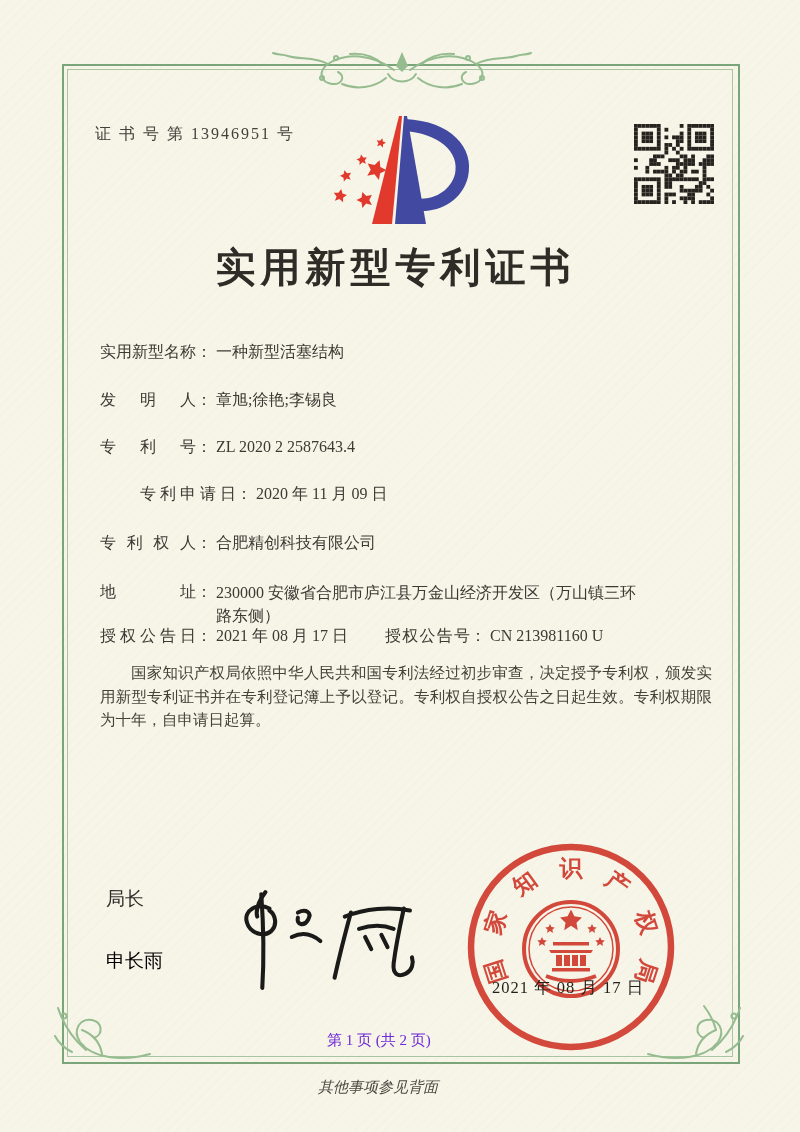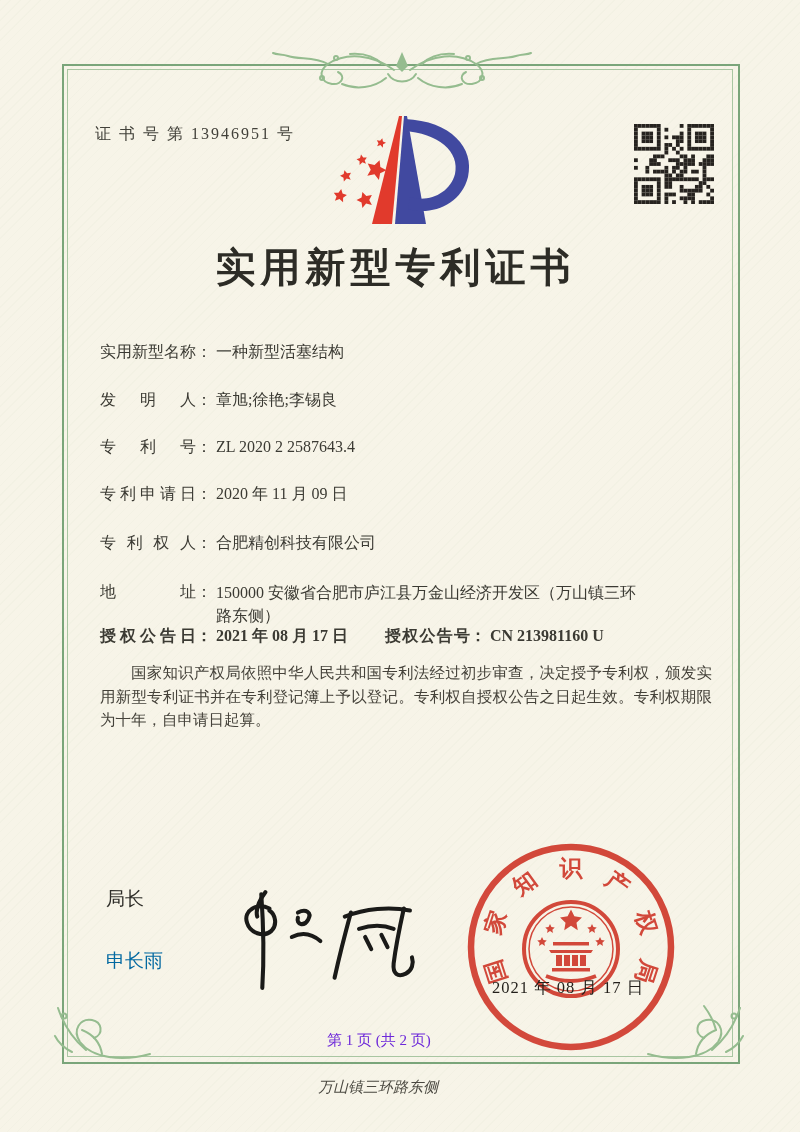--- a/index.html
+++ b/index.html
@@ -19,31 +19,31 @@
   .logo{left:328px;top:110px;width:150px;height:122px;}
   .qr{left:634px;top:124px;width:80px;height:80px;}
   .title{left:0;top:240px;width:791px;text-align:center;font-size:40px;font-weight:600;
          letter-spacing:5px;color:#2d2c26;}
   
   .row{left:100px;font-size:16px;line-height:22px;color:#3b3a33;}
   .flabel{display:inline-block;width:96px;text-align:justify;text-align-last:justify;vertical-align:top;}
   .flabel-sm{display:inline-block;width:85px;text-align:justify;text-align-last:justify;vertical-align:top;}
   .colon{display:inline-block;vertical-align:top;}
   .fvalue{display:inline-block;vertical-align:top;margin-left:4px;}
-  .r1{top:341px;} .r2{top:389px;} .r3{top:436px;} .r4{top:483px;}
-  .r5{top:532px;} .r6{top:581px;} .r7{top:625px;width:640px;font-weight:bold;}
+  .r1{top:341px;} .r2{top:389px;} .r3{top:436px;} .r4{top:483px;margin-left:40px;}
+  .r5{top:532px;} .r6{top:581px;} .r7{top:625px;width:640px;}
   .addr-value{width:432px;line-height:23px;}
   .pair2{position:absolute;left:285px;top:0;}
   
   .body-text{left:100px;top:661px;width:612px;font-size:15.5px;line-height:23.5px;
              text-align:justify;color:#45423a;}
   .body-text p{margin:0;text-indent:2em;}
   
   .signoff-title{left:106px;top:886px;font-size:19px;font-family:"Liberation Sans","DejaVu Sans",sans-serif;color:#2e2d28;}
-  .signoff-name{left:106px;top:948px;font-size:19px;font-family:"Liberation Sans","DejaVu Sans",sans-serif;color:#0369a1;}
+  .signoff-name{left:106px;top:948px;font-size:19px;font-family:"Liberation Sans","DejaVu Sans",sans-serif;color:#000000;}
   .signature-svg{left:230px;top:882px;width:200px;height:112px;}
   
   .seal{left:466px;top:842px;width:210px;height:210px;}
   .seal svg{position:absolute;left:0;top:0;}
   .seal .ring-char{position:absolute;left:50%;top:50%;font-size:23px;font-weight:700;
                    color:#cf3a2c;opacity:.92;font-family:"Liberation Serif",serif;}
   .seal-date{left:492px;top:977px;font-size:16.5px;letter-spacing:1px;color:#221f1a;z-index:5;}
   
   .page-info{left:327px;top:1031px;font-size:15px;color:#6d28d9;}
   .back-note{left:318px;top:1078px;font-size:15px;font-style:italic;color:#4a4840;}
@@ -345,21 +345,21 @@
 <div class="abs row r3">
   <span class="flabel">专利号</span><span class="colon">：</span><span class="fvalue">ZL 2020 2 2587643.4</span>
 </div>
 <div class="abs row r4">
   <span class="flabel">专利申请日</span><span class="colon">：</span><span class="fvalue">2020 年 11 月 09 日</span>
 </div>
 <div class="abs row r5">
   <span class="flabel">专利权人</span><span class="colon">：</span><span class="fvalue">合肥精创科技有限公司</span>
 </div>
 <div class="abs row r6">
-  <span class="flabel">地址</span><span class="colon">：</span><span class="fvalue addr-value">150000 安徽省合肥市庐江县万金山经济开发区（万山镇三环路东侧）</span>
+  <span class="flabel">地址</span><span class="colon">：</span><span class="fvalue addr-value">230000 安徽省合肥市庐江县万金山经济开发区（万山镇三环路东侧）</span>
 </div>
 <div class="abs row r7">
   <span class="flabel">授权公告日</span><span class="colon">：</span><span class="fvalue">2021 年 08 月 17 日</span>
   <span class="pair2">
     <span class="flabel-sm">授权公告号</span><span class="colon">：</span><span class="fvalue">CN 213981160 U</span>
   </span>
 </div>
 
 <div class="abs body-text">
   <p>国家知识产权局依照中华人民共和国专利法经过初步审查，决定授予专利权，颁发实用新型专利证书并在专利登记簿上予以登记。专利权自授权公告之日起生效。专利权期限为十年，自申请日起算。</p>
@@ -413,13 +413,13 @@
       <span class="ring-char" style="transform: translate(-50%, -50%) rotate(-36deg) translate(0px, -79px);">知</span>
       <span class="ring-char" style="transform: translate(-50%, -50%) rotate(0deg) translate(0px, -79px);">识</span>
       <span class="ring-char" style="transform: translate(-50%, -50%) rotate(36deg) translate(0px, -79px);">产</span>
       <span class="ring-char" style="transform: translate(-50%, -50%) rotate(72deg) translate(0px, -79px);">权</span>
       <span class="ring-char" style="transform: translate(-50%, -50%) rotate(108deg) translate(0px, -79px);">局</span>
     </div>
 </div>
 <div class="abs seal-date">2021 年 08 月 17 日</div>
 
 <div class="abs page-info">第 1 页 (共 2 页)</div>
-<div class="abs back-note">万山镇三环路东侧</div>
+<div class="abs back-note">其他事项参见背面</div>
 
 </body></html>

